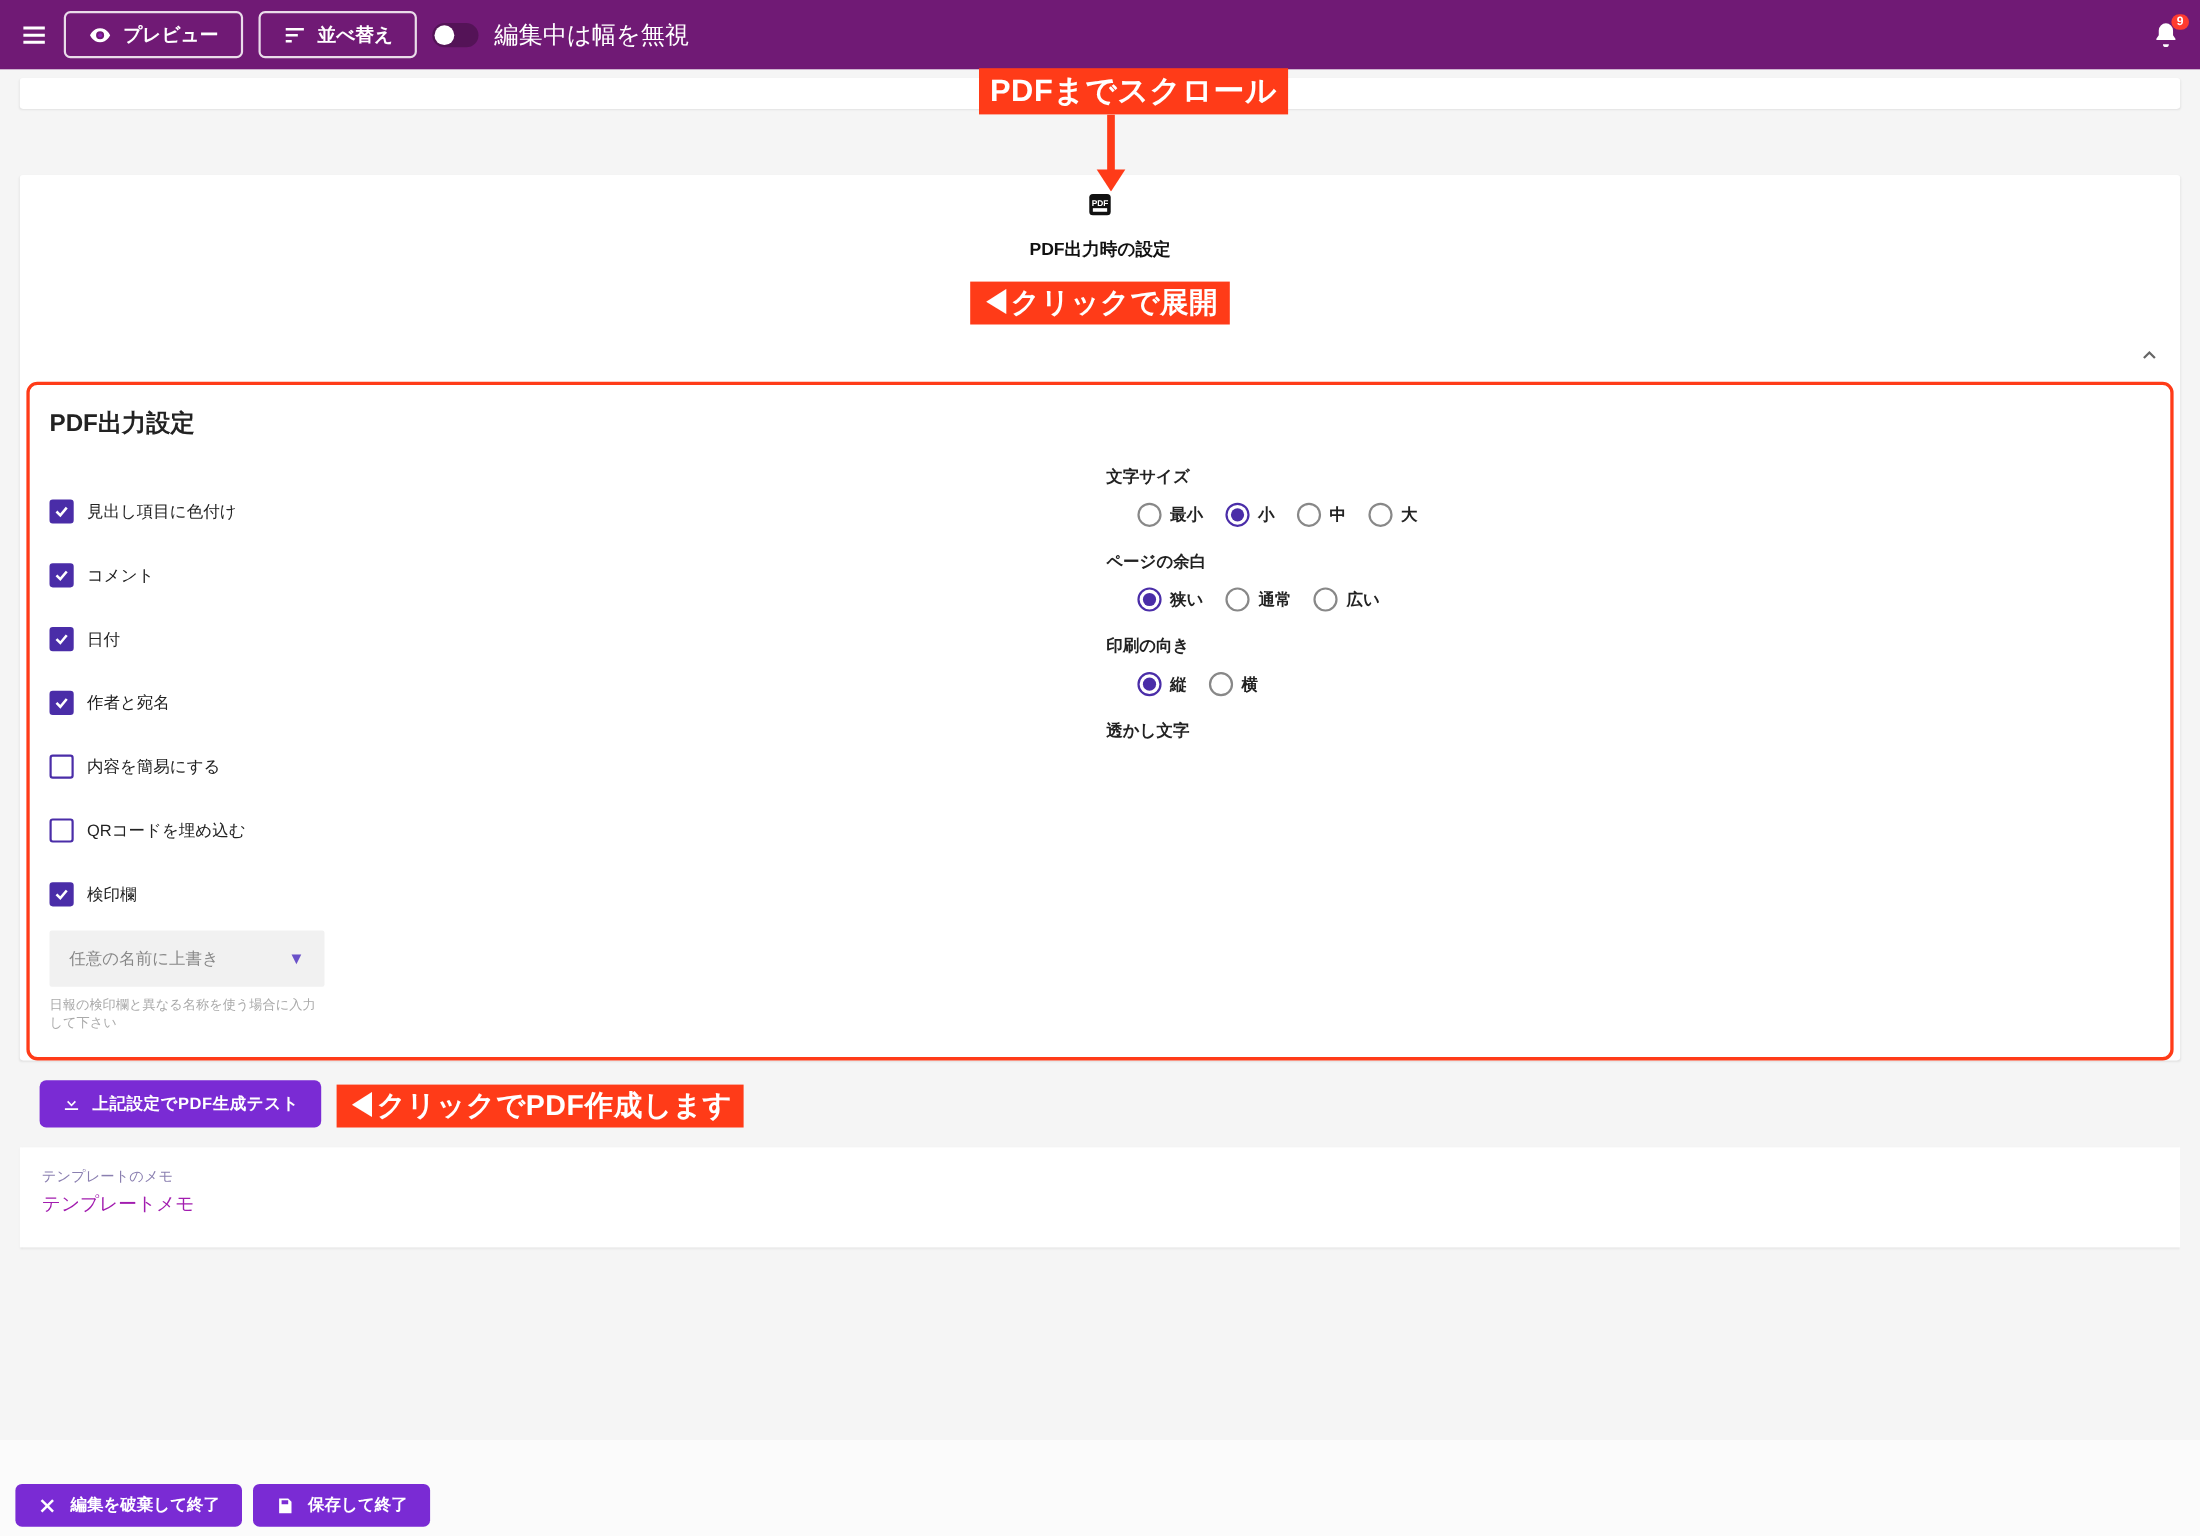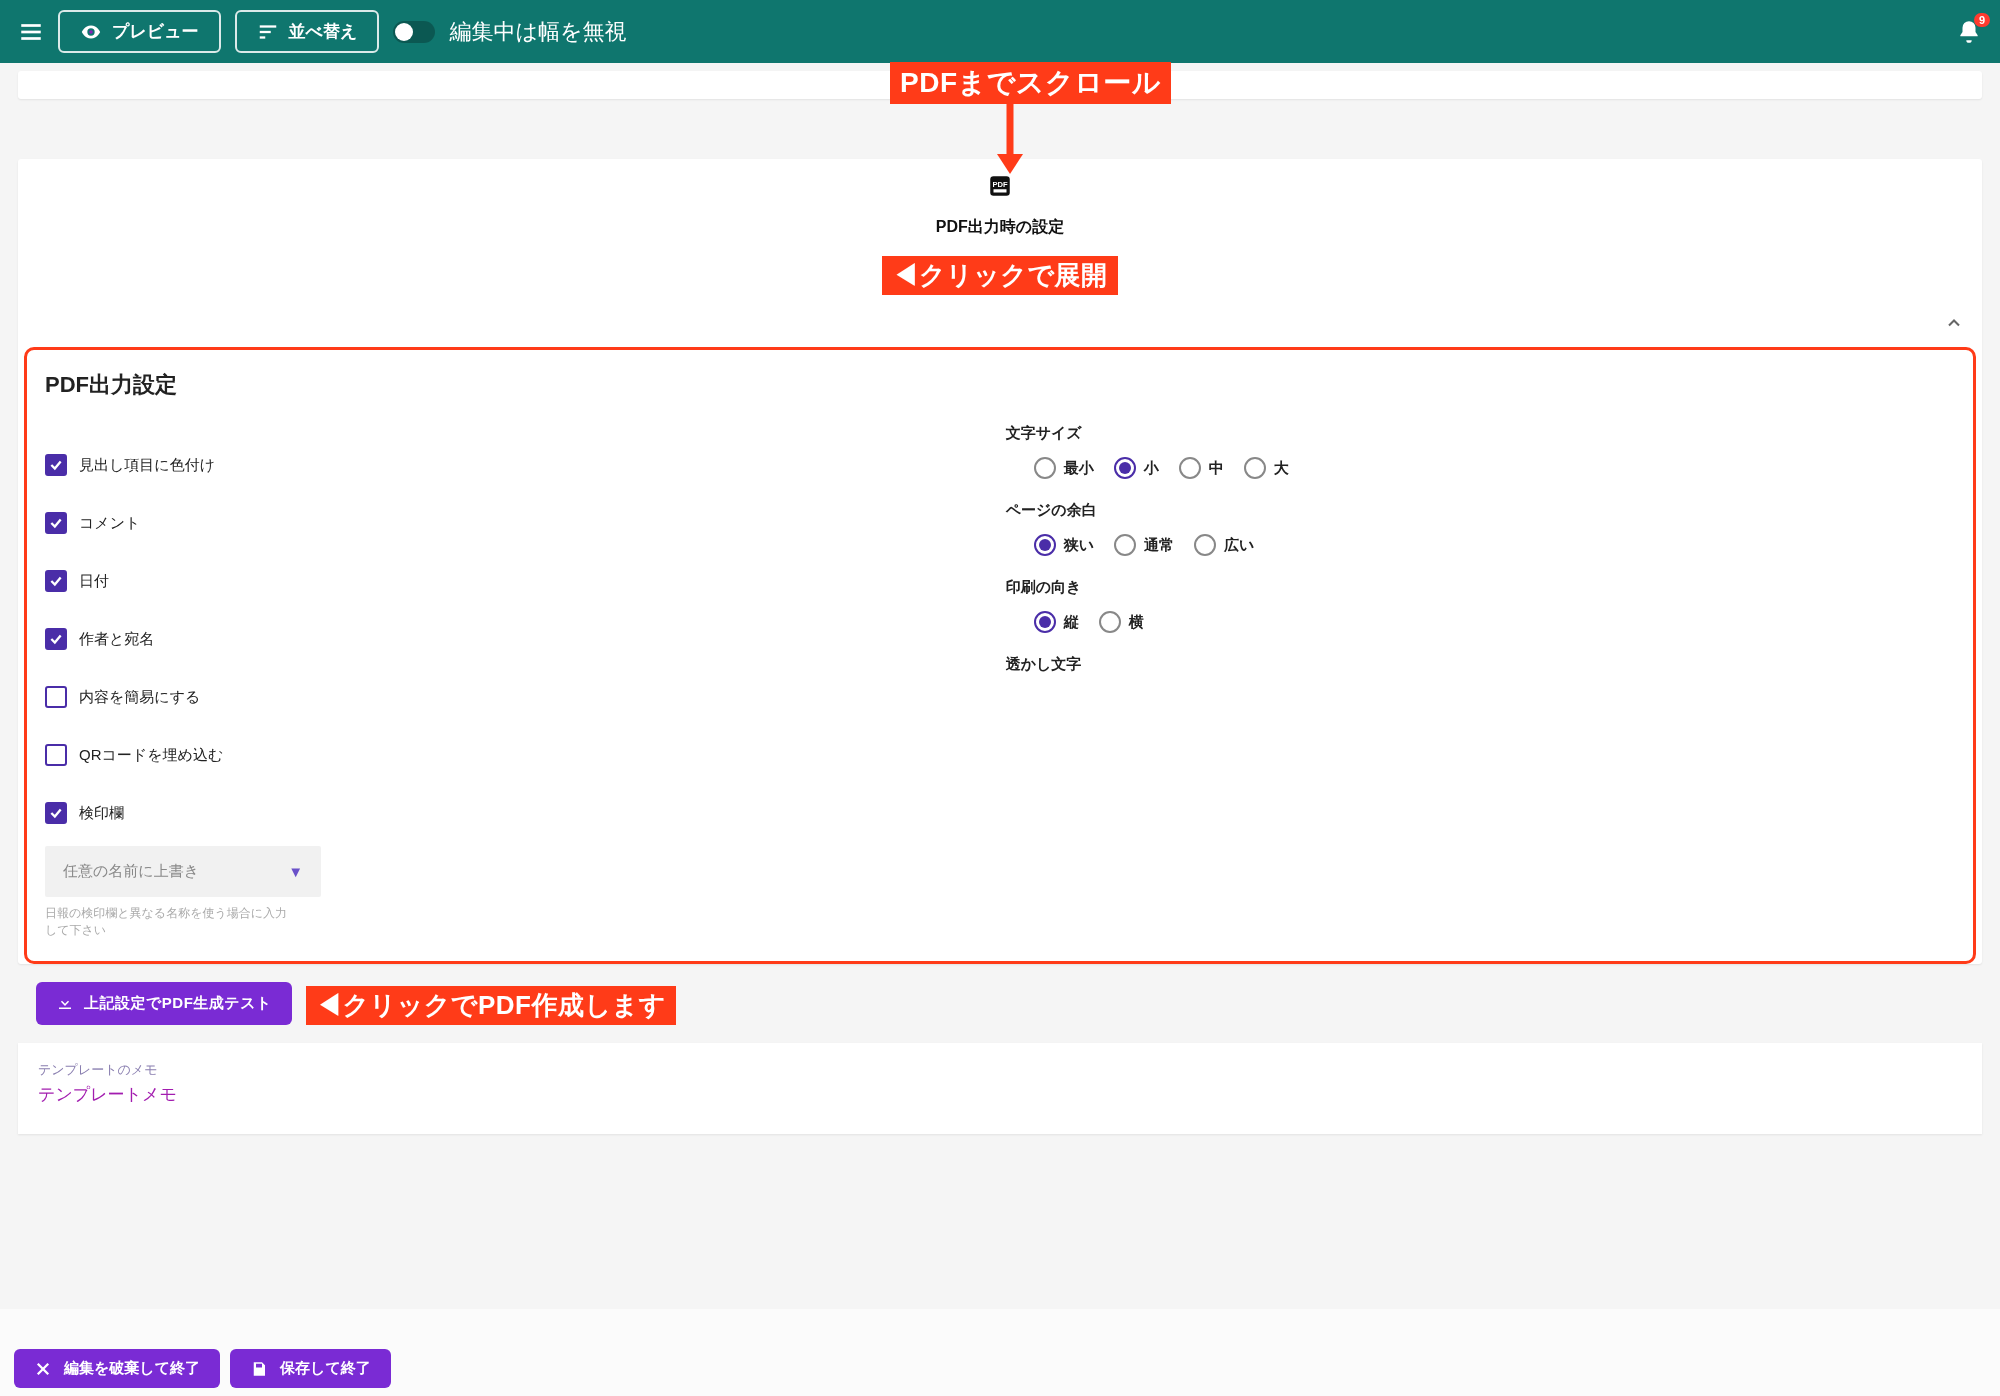--- a/index.html
+++ b/index.html
@@ -5,21 +5,21 @@
   * { box-sizing: border-box; margin: 0; padding: 0; }
   body {
     font-family: -apple-system, BlinkMacSystemFont, "Hiragino Sans", "Hiragino Kaku Gothic ProN", Meiryo, sans-serif;
     background: #f5f5f5;
     color: #222;
     font-size: 15px;
   }
 
   
   .topbar {
-    background: #0f766e;
+    background: #701a75;
     color: #fff;
     display: flex;
     align-items: center;
     padding: 10px 18px;
     gap: 14px;
     position: relative;
   }
   .icon-btn {
     background: transparent;
     border: none;
@@ -166,21 +166,21 @@
     flex-shrink: 0;
   }
   .cb.checked { background: #4a2da8; }
   .cb.checked svg { display: block; }
   .cb svg { display: none; }
 
   .select-box {
     background: #f1f1f1;
     padding: 16px 18px;
     display: flex; align-items: center; gap: 12px;
-    width: 276px;
+    width: 250px;
     color: #888;
     font-size: 15px;
     cursor: pointer;
     border-radius: 2px;
   }
   .select-box .tri { margin-left: auto; color: #6a51c9; }
   .helper-text {
     font-size: 12px;
     color: #aaa;
     margin-top: 8px;

